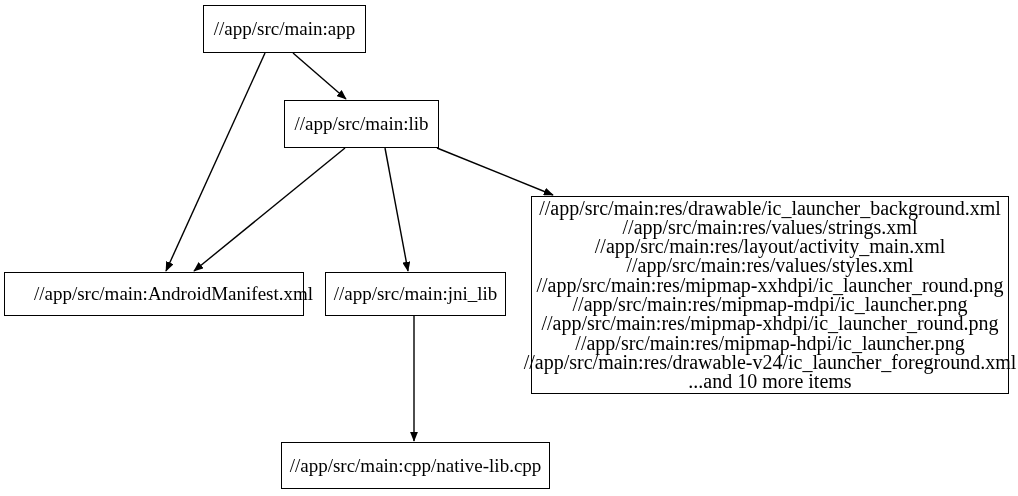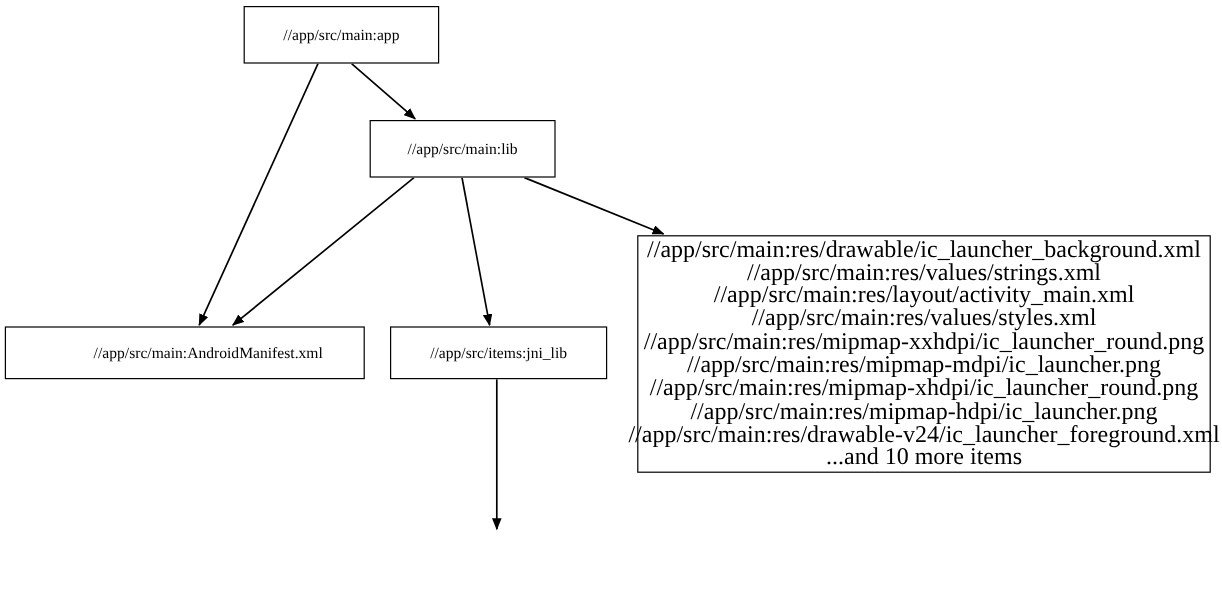--- a/index.html
+++ b/index.html
@@ -28,28 +28,28 @@
     box-sizing: border-box;
     border: 1px solid #000000;
     background: #ffffff;
     display: flex;
     align-items: center;
     justify-content: center;
     text-align: center;
     color: #000000;
     white-space: pre;
     line-height: 19.4px;
-    font-size: 13px;
+    font-size: 19px;
   }
   .node-label {
     display: block;
     white-space: pre;
   }
   #node-app      { left: 203px; top: 5px;   width: 163px; height: 48px; }
-  #node-lib      { left: 308px; top: 100px; width: 155px; height: 48px; }
+  #node-lib      { left: 284px; top: 100px; width: 155px; height: 48px; }
   #node-manifest { left: 4px;   top: 272px; width: 300px; height: 44px; padding-left: 39px; }
   #node-jni      { left: 325px; top: 272px; width: 181px; height: 44px; }
   #node-res      { left: 531px; top: 196px; width: 478px; height: 198px; font-size: 20px; line-height: 19.3px; }
   #node-cpp      { left: 281px; top: 442px; width: 269px; height: 47px; }
 </style>
 </head>
 <body>
 
 <div id="canvas">
 
@@ -79,30 +79,33 @@
 
   <div class="node" id="node-lib">
     <span class="node-label">//app/src/main:lib</span>
   </div>
 
   <div class="node" id="node-manifest">
     <span class="node-label">//app/src/main:AndroidManifest.xml</span>
   </div>
 
   <div class="node" id="node-jni">
-    <span class="node-label">//app/src/items:jni_lib</span>
+    <span class="node-label">//app/src/main:jni_lib</span>
   </div>
 
   <div class="node" id="node-res">
     <span class="node-label">//app/src/main:res/drawable/ic_launcher_background.xml
 //app/src/main:res/values/strings.xml
 //app/src/main:res/layout/activity_main.xml
 //app/src/main:res/values/styles.xml
 //app/src/main:res/mipmap-xxhdpi/ic_launcher_round.png
 //app/src/main:res/mipmap-mdpi/ic_launcher.png
 //app/src/main:res/mipmap-xhdpi/ic_launcher_round.png
 //app/src/main:res/mipmap-hdpi/ic_launcher.png
 //app/src/main:res/drawable-v24/ic_launcher_foreground.xml
 ...and 10 more items</span>
   </div>
 
+  <div class="node" id="node-cpp">
+    <span class="node-label">//app/src/main:cpp/native-lib.cpp</span>
+  </div>
 
 </div>
 
 </body></html>

